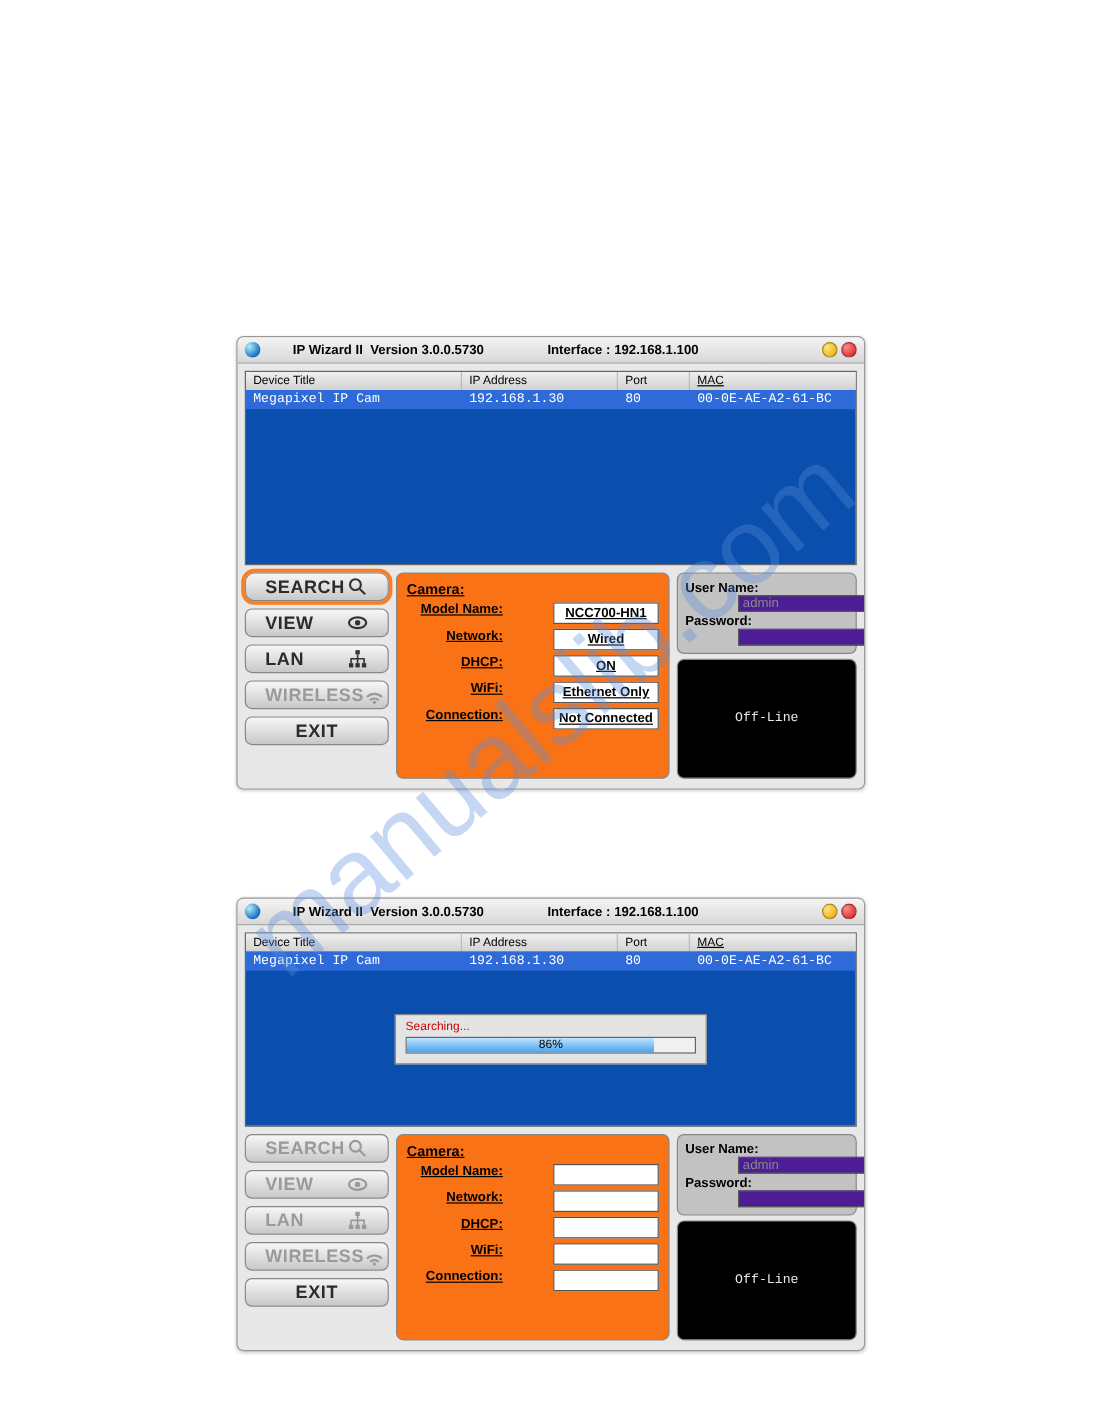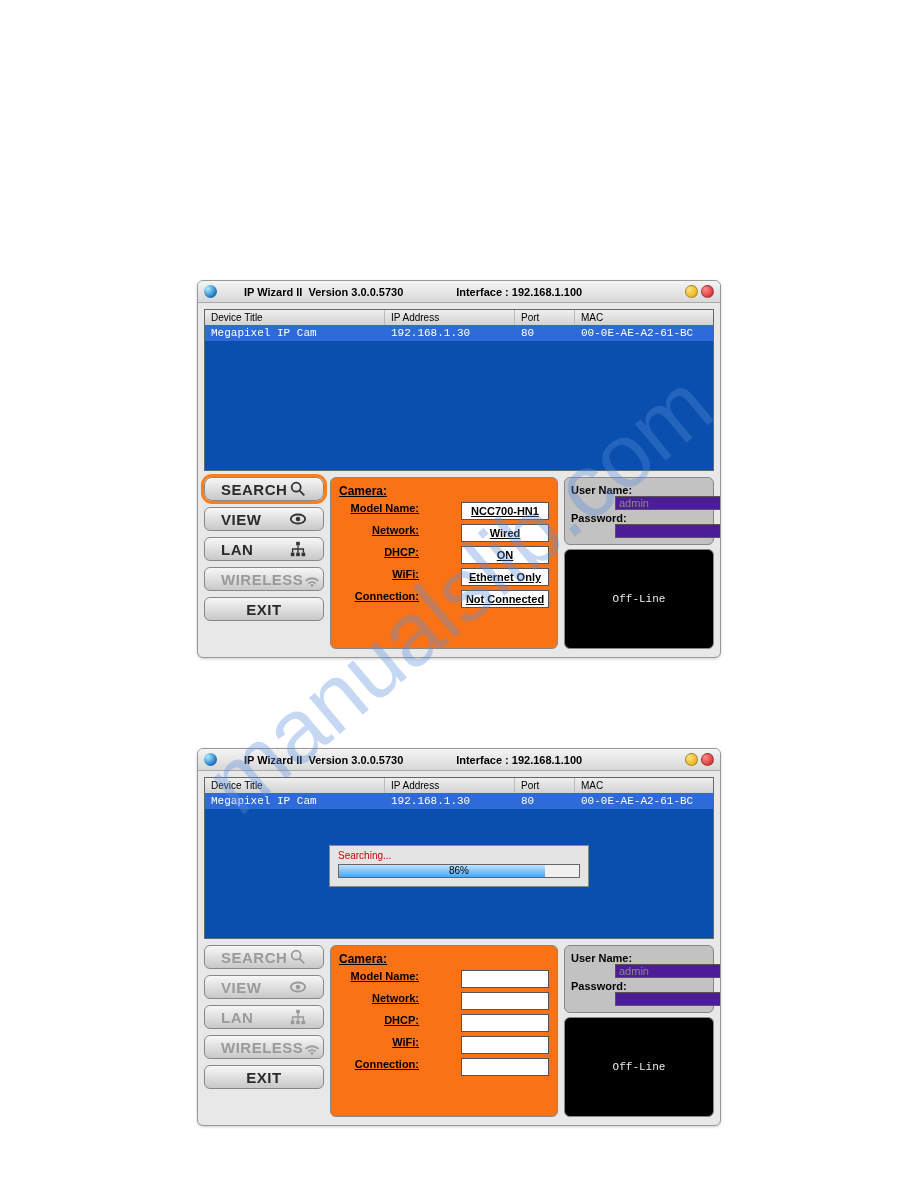--- a/index.html
+++ b/index.html
@@ -44,21 +44,21 @@
   .winbtn.close { background: radial-gradient(circle at 30% 30%, #ff8a8a, #cc1b1b); }
 
   .device-frame { margin: 6px; border: 1px solid #666; }
   .device-head {
     display:grid;
     grid-template-columns: 180px 130px 60px 1fr;
     background: linear-gradient(#efefef,#d2d2d2);
     font-size: 10px;
   }
   .device-head > div { padding: 2px 6px; border-right:1px solid #bbb; }
-  .device-head > div:last-child { border-right:none; }
+  .device-head > div:last-child { border-right:none;text-decoration:underline; }
   .device-body {
     background:#0a4fad;
     height: 145px;
     position: relative;
   }
   .device-row {
     display:grid;
     grid-template-columns: 180px 130px 60px 1fr;
     background:#2e6bd8;
     color:#fff;

